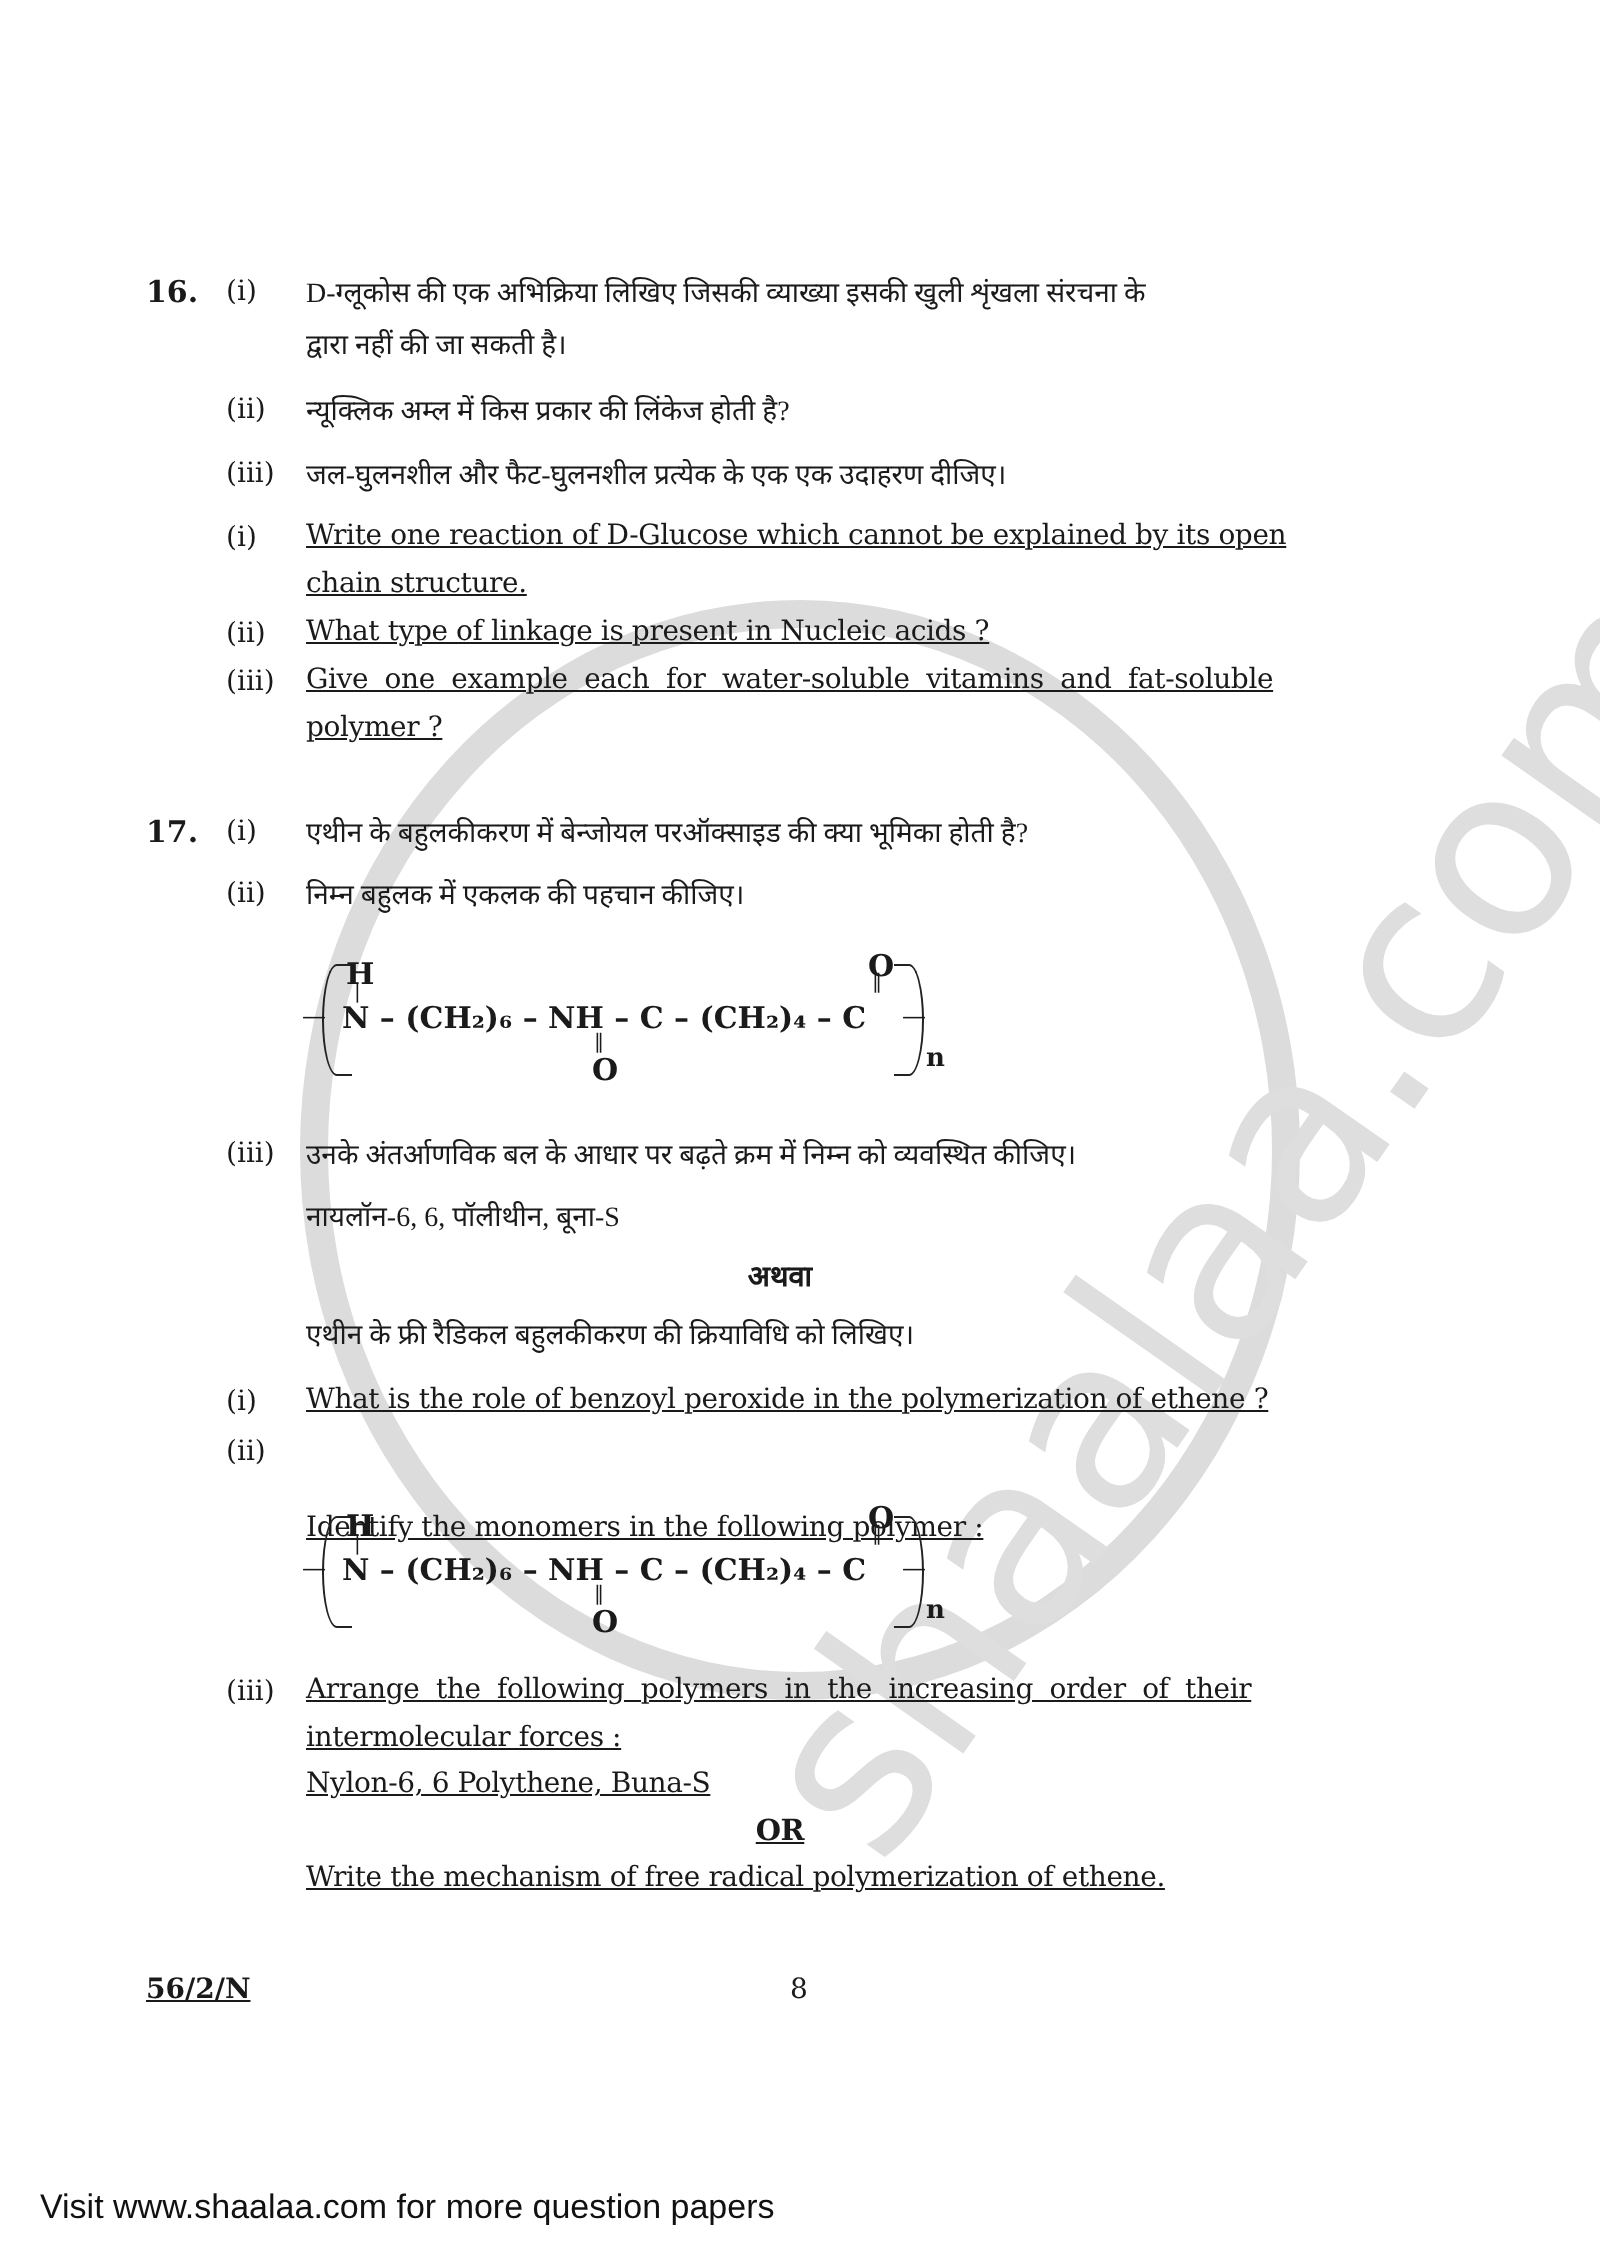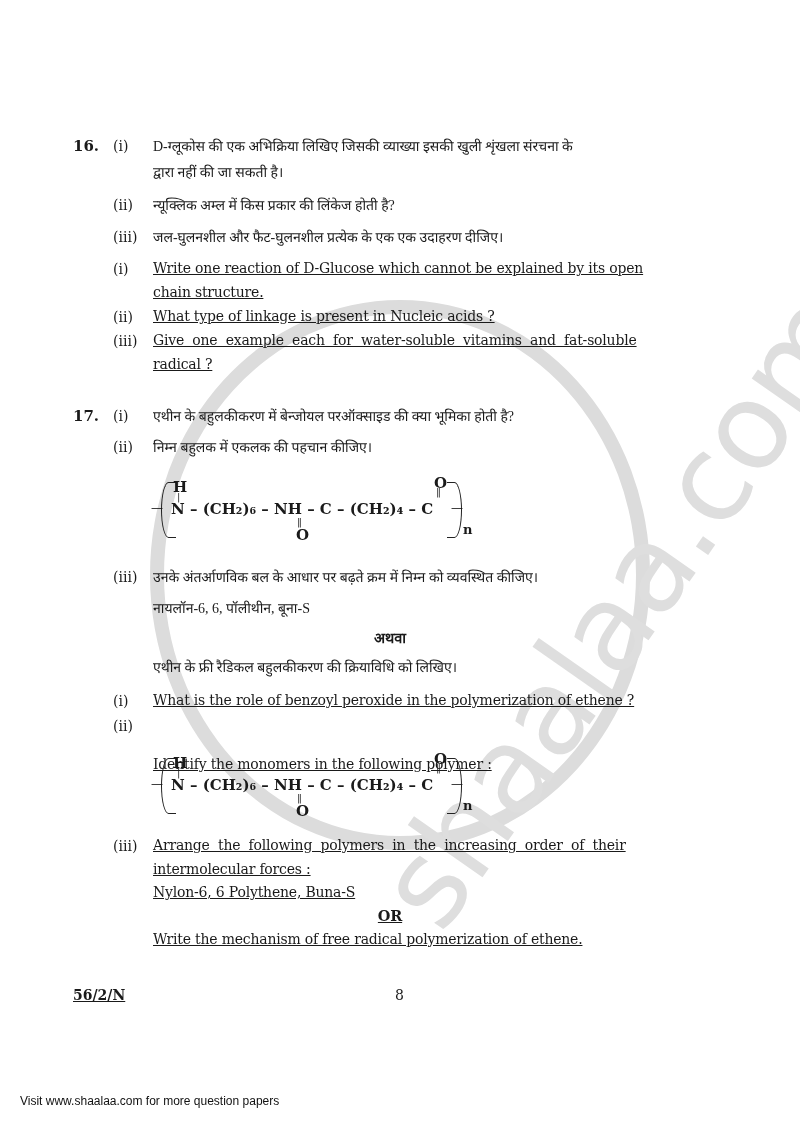--- a/index.html
+++ b/index.html
@@ -17,21 +17,21 @@
   .qnum { position:absolute; font-weight:bold; font-size:15px; }
   .sub { position:absolute; font-size:14px; }
   .center { position:absolute; left:0; width:780px; text-align:center; font-weight:bold; font-size:14.5px; }
   .formula { position:absolute; font-family:"DejaVu Serif", serif; font-size:15px; }
   .formula .txt { position:absolute; white-space:nowrap; }
   .bracket { position:absolute; width:14px; height:54px; border:1.5px solid #222; border-right:none;
              border-radius:50% 0 0 50% / 50% 0 0 50%; }
   .bracket.r { border-left:none; border-right:1.5px solid #222; border-radius:0 50% 50% 0 / 0 50% 50% 0; }
   .footer-code { position:absolute; left:73px; top:987px; font-weight:bold; font-size:14px;text-decoration:underline; }
   .page-num { position:absolute; left:395px; top:987px; font-size:14px; }
-  .visit { position:absolute; left:20px; top:1094px; font-family:"Liberation Sans", sans-serif; font-size:12px; color:#111; }
+  .visit { position:absolute; left:20px; top:1094px; font-family:"Liberation Sans", sans-serif; font-size:17px; color:#111; }
 </style>
 </head>
 <body>
 
 <div class="wm-ring"></div>
 <div class="wm-text">shaalaa.com</div>
 
 <div class="page">
 
   <div class="qnum" style="left:73px;top:137px;">16.</div>
@@ -43,21 +43,21 @@
   <div class="sub" style="left:113px;top:229px;">(iii)</div>
   <div class="line hi" style="left:153px;top:227px;">जल-घुलनशील और फैट-घुलनशील प्रत्येक के एक एक उदाहरण दीजिए।</div>
 
   <div class="sub" style="left:113px;top:261px;">(i)</div>
   <div class="line en" style="left:153px;top:260px;">Write one reaction of D-Glucose which cannot be explained by its open</div>
   <div class="line en" style="left:153px;top:284px;">chain structure.</div>
   <div class="sub" style="left:113px;top:309px;">(ii)</div>
   <div class="line en" style="left:153px;top:308px;">What type of linkage is present in Nucleic acids ?</div>
   <div class="sub" style="left:113px;top:333px;">(iii)</div>
   <div class="line en" style="left:153px;top:332px;word-spacing:4px;">Give one example each for water-soluble vitamins and fat-soluble</div>
-  <div class="line en" style="left:153px;top:356px;">radical ?</div>
+  <div class="line en" style="left:153px;top:356px;">polymer ?</div>
 
   <div class="qnum" style="left:73px;top:407px;">17.</div>
   <div class="sub" style="left:113px;top:408px;">(i)</div>
   <div class="line hi" style="left:153px;top:406px;">एथीन के बहुलकीकरण में बेन्जोयल परऑक्साइड की क्या भूमिका होती है?</div>
   <div class="sub" style="left:113px;top:439px;">(ii)</div>
   <div class="line hi" style="left:153px;top:437px;">निम्न बहुलक में एकलक की पहचान कीजिए।</div>
 
   <div class="formula" style="left:155px;top:478px;width:320px;height:70px;">
     <div class="bracket" style="left:6px;top:4px;"></div>
     <div class="txt" style="left:-4px;top:23px;font-size:12px;">—</div>

